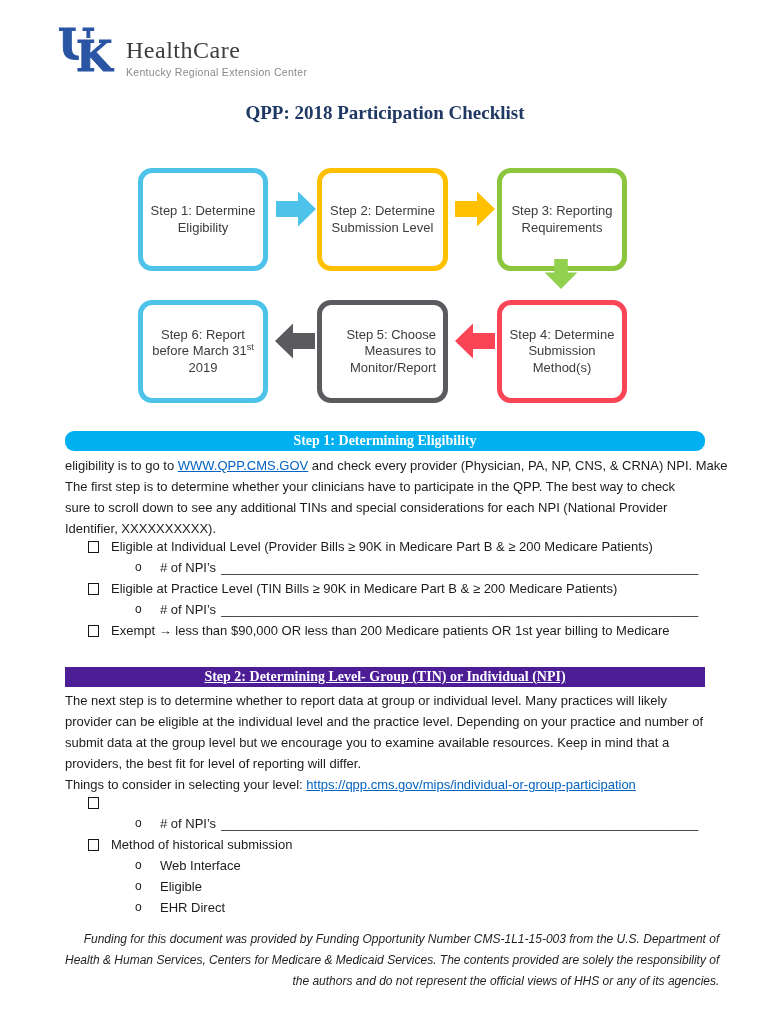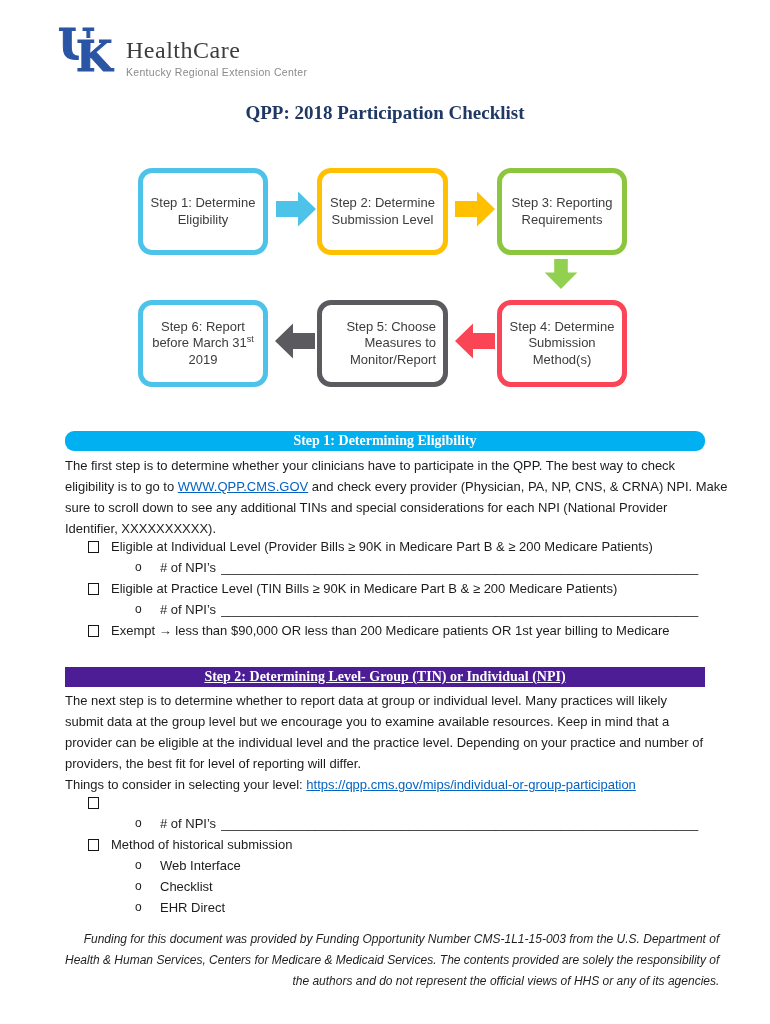--- a/index.html
+++ b/index.html
@@ -15,21 +15,21 @@
   .uk-k{left:18px;top:4px;font-size:42px;text-shadow:-2px -2px 0 #ffffff,-3px 0 0 #ffffff;}
   .logo-text{margin-left:10px;padding-top:10px;}
   .brand{font-family:"Liberation Serif",serif;font-size:24px;color:#3d3d3f;letter-spacing:.5px;line-height:1;}
   .logo-sub{font-size:10.5px;color:#8a8a8c;margin-top:4px;letter-spacing:.3px;}
 
   
   .doc-title{position:absolute;left:0;top:102px;width:100%;text-align:center;
              font-family:"Liberation Serif",serif;font-weight:bold;font-size:19px;}
 
   
-  .fc-box{position:absolute;width:130px;height:87px;box-sizing:border-box;border:5px solid #999;
+  .fc-box{position:absolute;width:130px;height:103px;box-sizing:border-box;border:5px solid #999;
           border-radius:14px;background:#fff;display:flex;align-items:center;justify-content:center;
           text-align:center;font-size:13px;line-height:1.28;color:#3c3c3c;padding:4px 7px;}
   .b1{left:138px;top:168px;} .b2{left:317px;top:168px;width:131px;} .b3{left:497px;top:168px;}
   .b4{left:497px;top:300px;} .b5{left:317px;top:300px;width:131px;text-align:right;} .b6{left:138px;top:300px;}
   .fc-box sup{font-size:9px;line-height:0;}
   .fc-arrow{position:absolute;}
   .ar-right{width:40px;height:40px;clip-path:polygon(0 30%,55% 30%,55% 6%,100% 50%,55% 94%,55% 70%,0 70%);}
   .ar-left {width:40px;height:40px;clip-path:polygon(100% 30%,45% 30%,45% 6%,0 50%,45% 94%,45% 70%,100% 70%);}
   .ar-down {width:34px;height:30px;clip-path:polygon(30% 0,70% 0,70% 45%,98% 45%,50% 100%,2% 45%,30% 45%);}
   .a1{left:276px;top:189px;} .a2{left:455px;top:189px;} .a3{left:544px;top:259px;}
@@ -95,22 +95,22 @@
     <div class="fc-box b6" style="border-color: rgb(78, 195, 234);">
       <div>
         <span>Step 6: Report before March 31</span><sup>st</sup><span> 2019</span>
       </div>
     </div>
   </div>
 
   <div class="sec-header sh1" style="background-color: rgb(0, 176, 240);">Step 1: Determining Eligibility</div>
 
   <div class="para p1">
+    <div><span>eligibility is to go to </span><a class="link">WWW.QPP.CMS.GOV</a><span> and check every provider (Physician, PA, NP, CNS, &amp; CRNA) NPI. Make</span></div>
     <div>The first step is to determine whether your clinicians have to participate in the QPP. The best way to check</div>
-    <div><span>eligibility is to go to </span><a class="link">WWW.QPP.CMS.GOV</a><span> and check every provider (Physician, PA, NP, CNS, &amp; CRNA) NPI. Make</span></div>
     <div>sure to scroll down to see any additional TINs and special considerations for each NPI (National Provider</div>
     <div>Identifier, XXXXXXXXXX).</div>
   </div>
 
   <div class="checklist cl1">
     <div class="chk-row">
       <span class="chk-box"></span>
       <span>Eligible at Individual Level (Provider Bills ≥ 90K in Medicare Part B &amp; ≥ 200 Medicare Patients)</span>
     </div>
     <div class="sub-row">
@@ -130,22 +130,22 @@
     <div class="chk-row">
       <span class="chk-box"></span>
       <span>Exempt → less than $90,000 OR less than 200 Medicare patients OR 1st year billing to Medicare</span>
     </div>
   </div>
 
   <div class="sec-header sh2" style="background-color: #4c1d95; text-decoration: underline;">Step 2: Determining Level- Group (TIN) or Individual (NPI)</div>
 
   <div class="para p2">
     <div>The next step is to determine whether to report data at group or individual level. Many practices will likely</div>
+    <div>provider can be eligible at the individual level and the practice level. Depending on your practice and number of</div>
     <div>submit data at the group level but we encourage you to examine available resources. Keep in mind that a</div>
-    <div>provider can be eligible at the individual level and the practice level. Depending on your practice and number of</div>
     <div>providers, the best fit for level of reporting will differ.</div>
     <div><span>Things to consider in selecting your level: </span><a class="link">https://qpp.cms.gov/mips/individual-or-group-participation</a></div>
   </div>
 
   <div class="checklist cl2">
     <div class="chk-row">
       <span class="chk-box"></span>
     </div>
     <div class="sub-row">
       <span class="sub-o">o</span>
@@ -155,21 +155,21 @@
     <div class="chk-row">
       <span class="chk-box"></span>
       <span>Method of historical submission</span>
     </div>
     <div class="sub-row">
       <span class="sub-o">o</span>
       <span>Web Interface</span>
     </div>
     <div class="sub-row">
       <span class="sub-o">o</span>
-      <span>Checklist</span>
+      <span>Eligible</span>
     </div>
     <div class="sub-row">
       <span class="sub-o">o</span>
       <span>EHR Direct</span>
     </div>
   </div>
 
   <div class="footer">
     <div>Funding for this document was provided by Funding Opportunity Number CMS-1L1-15-003 from the U.S. Department of</div>
     <div>Health &amp; Human Services, Centers for Medicare &amp; Medicaid Services. The contents provided are solely the responsibility of</div>

